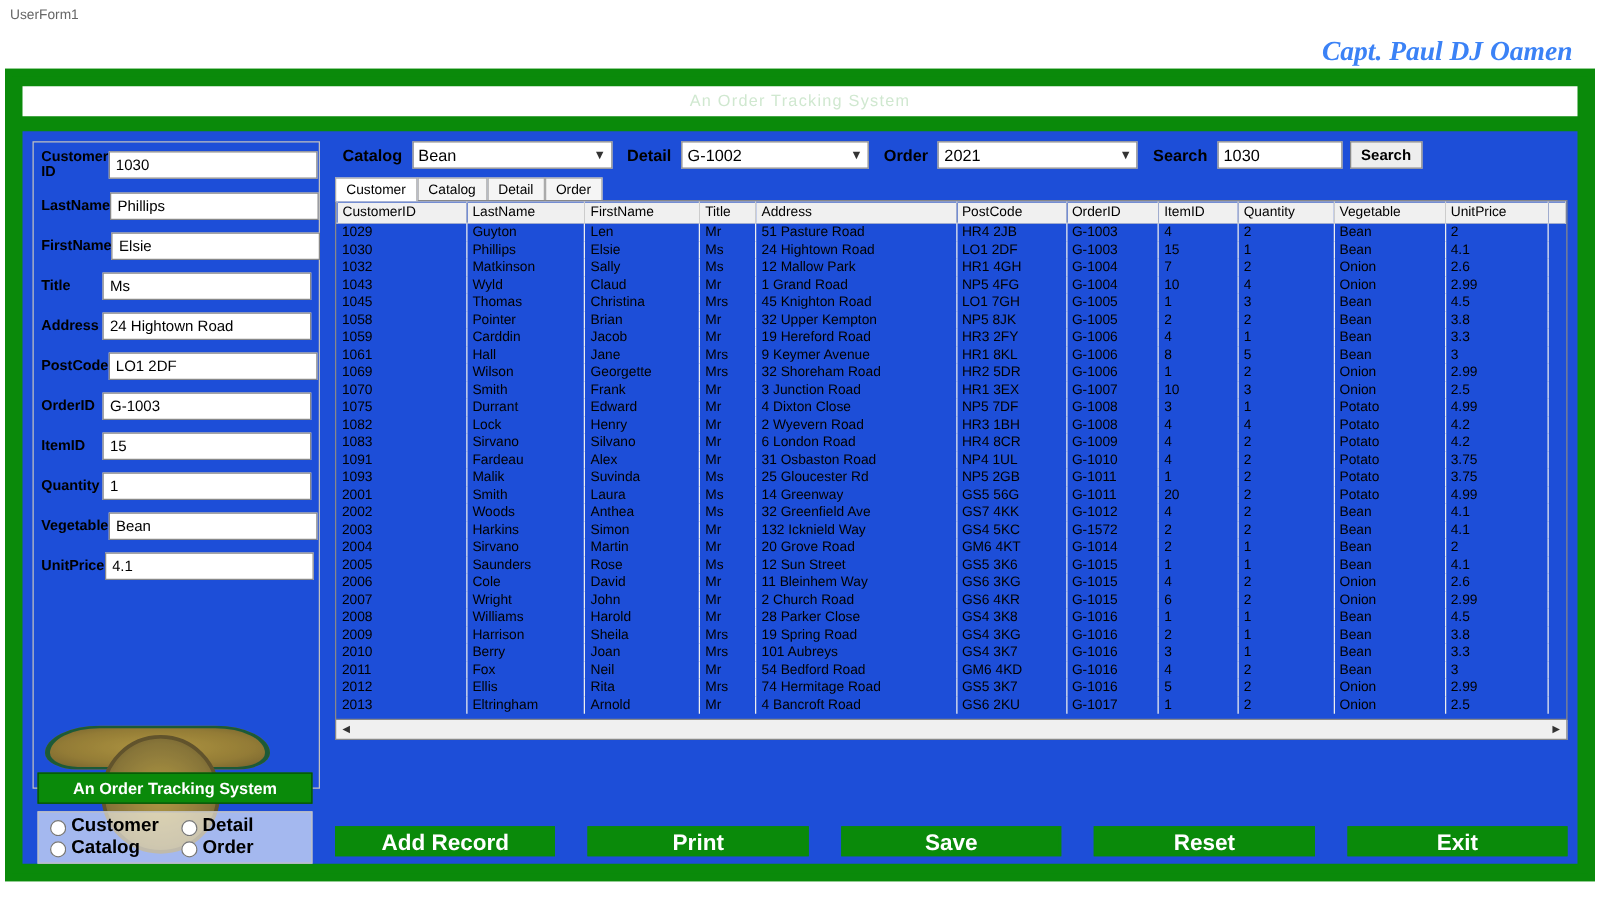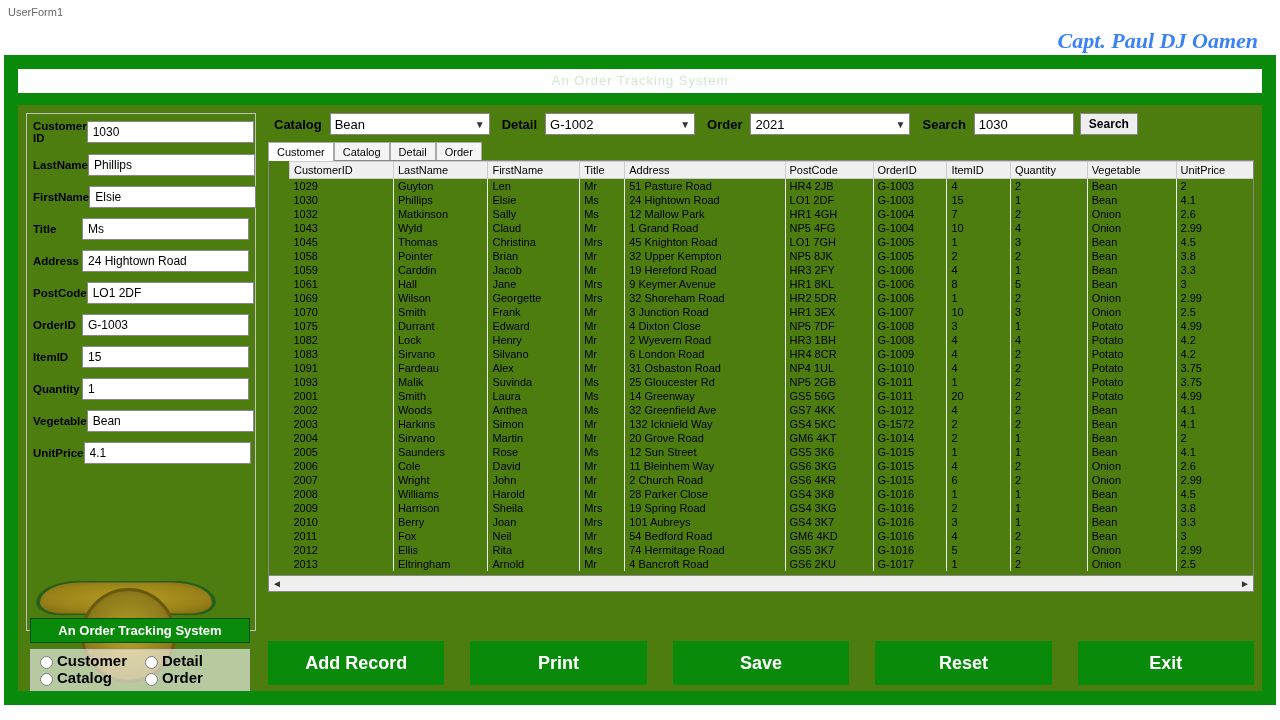--- a/index.html
+++ b/index.html
@@ -15,21 +15,21 @@
     border:6px solid #0a8a0a;
     background:#0a8a0a;
   }
   .title-bar {
     height:24px; margin:8px 8px 6px 8px;
     background:#fff; text-align:center; line-height:24px;
     color:#d0e8d0; font-size:13px; letter-spacing:1px;
   }
   .inner {
     position:absolute; top:44px; left:8px; right:8px; bottom:8px;
-    background:#4d7c0f; padding:8px;
+    background:#1d4ed8; padding:8px;
   }
   .left-panel {
     position:absolute; left:8px; top:8px; width:230px; bottom:60px;
     border:1px solid #c0c0c0; padding:6px 6px;
   }
   .form-row { display:flex; align-items:center; margin-bottom:10px; }
   .form-row label { width:72px; font-size:11.5px; font-weight:bold; }
   .form-row input {
     flex:1; border:1px solid #888; font-size:12px; padding:4px 5px; height:22px;
     background:#fff;
@@ -63,35 +63,35 @@
   .tab {
     border:1px solid #aaa; border-bottom:none; padding:3px 8px; margin-right:0px;
     background:#fff; position:relative; top:1px;
   }
   .tab.active { background:#fff; z-index:2; }
   .tab:not(.active){ background:#f5f5f5; }
   .grid-wrap {
     border:1px solid #888; height:416px; overflow:auto; position:relative;
     font-size:11px;
   }
-  table { border-collapse:collapse; width:100%;margin-left:20px; }
+  table { border-collapse:collapse; width:100%; }
   th {
     background:#f0f0f0; border:1px solid #ccc; text-align:left; padding:2px 4px;
     font-weight:normal; font-size:11px; position:sticky; top:0;
   }
   td { border-right:1px solid #eee; padding:1px 4px; white-space:nowrap; }
   .hscroll {
     height:16px; border:1px solid #888; border-top:none;
     background:#f0f0f0; display:flex; justify-content:space-between; align-items:center;
     font-size:10px; color:#333;
   }
   .hscroll span { padding:0 3px; }
 
   .action-bar {
-    position:absolute; left:250px; right:8px; bottom:6px; height:44px;
+    position:absolute; left:250px; right:8px; bottom:6px; height:24px;
     display:flex; gap:26px;
   }
   .action-bar button {
     flex:1; background:#0a8a0a; color:#fff; border:2px solid #0a8a0a;
     font-size:18px; font-weight:bold; cursor:pointer;
     font-family:inherit;
   }
   .seal {
     position:absolute; left:8px; bottom:-2px; width:200px; height:160px; opacity:0.85;
     z-index:0;

